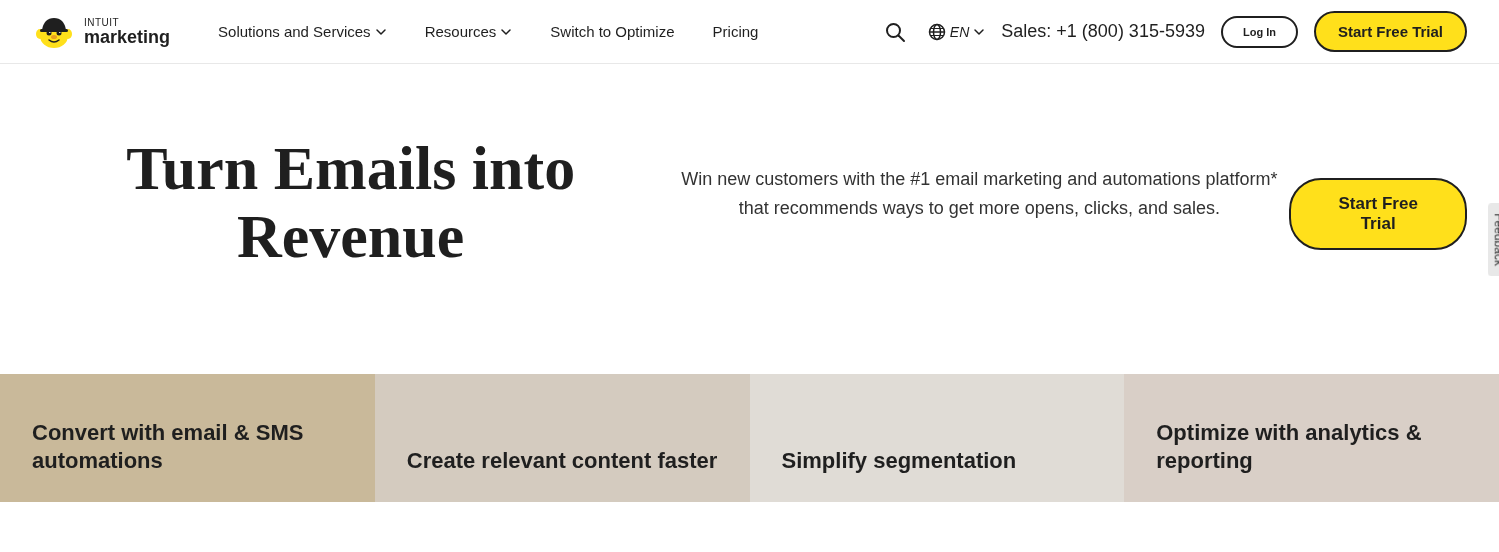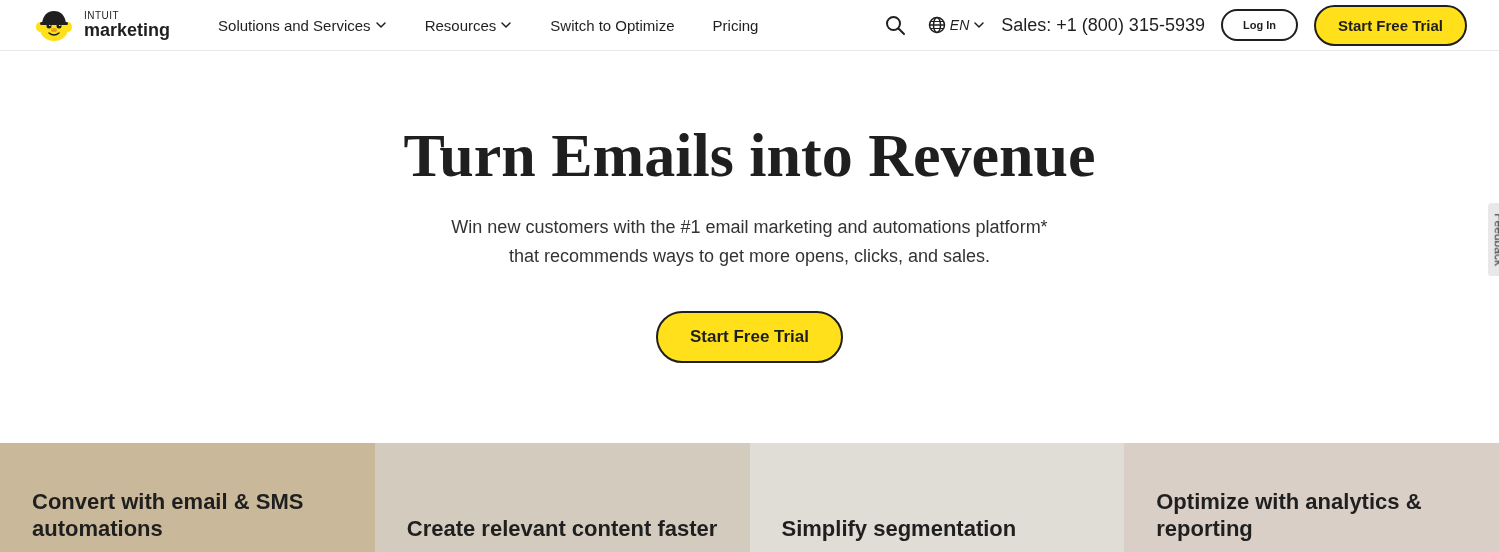--- a/index.html
+++ b/index.html
@@ -8,21 +8,21 @@
       font-family: -apple-system, BlinkMacSystemFont, 'Helvetica Neue', Arial, sans-serif;
       background: #fff;
       color: #1f1f1f;
       min-width: 1499px;
     }
 
     
     nav {
       display: flex;
       padding: 0 32px;
-      height: 51px;
+      height: 64px;
       border-bottom: 1px solid #e8e8e8;
       background: #fff;
       position: relative;
       z-index: 10;
     }
 
     .nav-logo {
       display: flex;
       align-items: center;
       gap: 8px;
@@ -134,21 +134,21 @@
       color: #1f1f1f;
       font-size: 15px;
       font-weight: 700;
       cursor: pointer;
       white-space: nowrap;
     }
 
     
     .hero {
       display: flex;
-      flex-direction: column;
+      flex-direction: row;
       align-items: center;
       justify-content: center;
       padding: 70px 32px 80px;
       background: #fff;
       text-align: center;
     }
 
     .hero-title {
       font-size: 62px;
       font-weight: 800;

